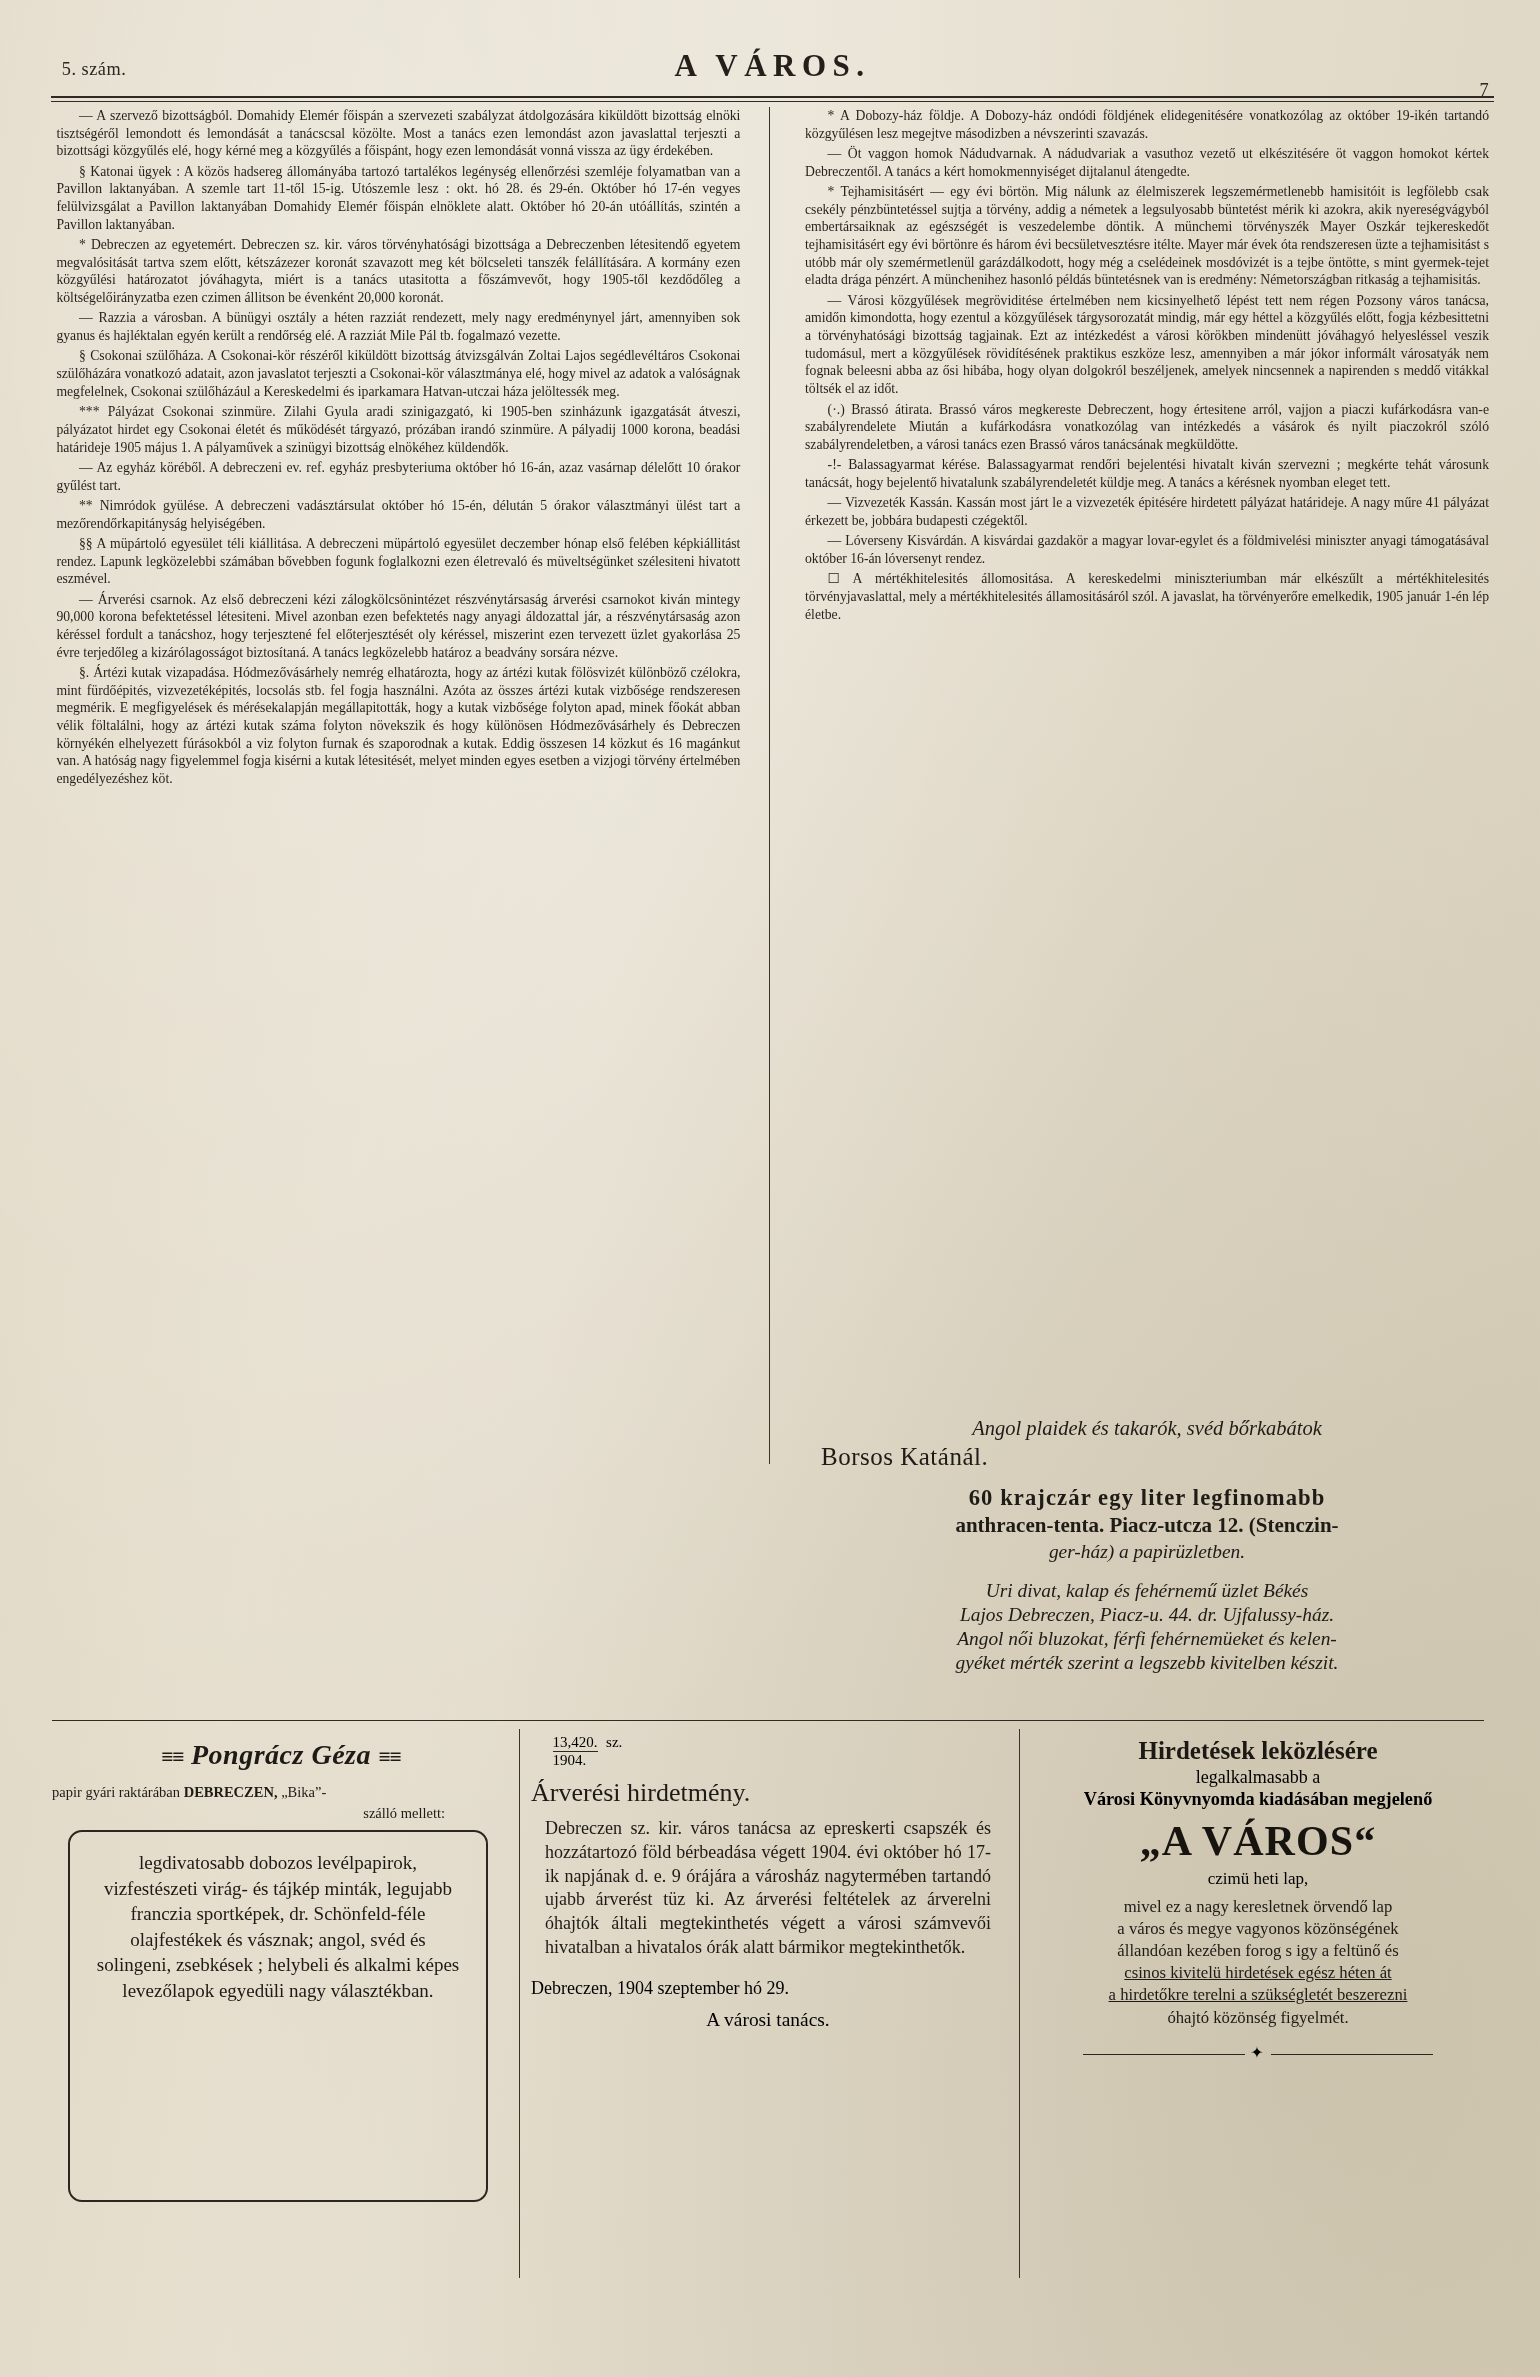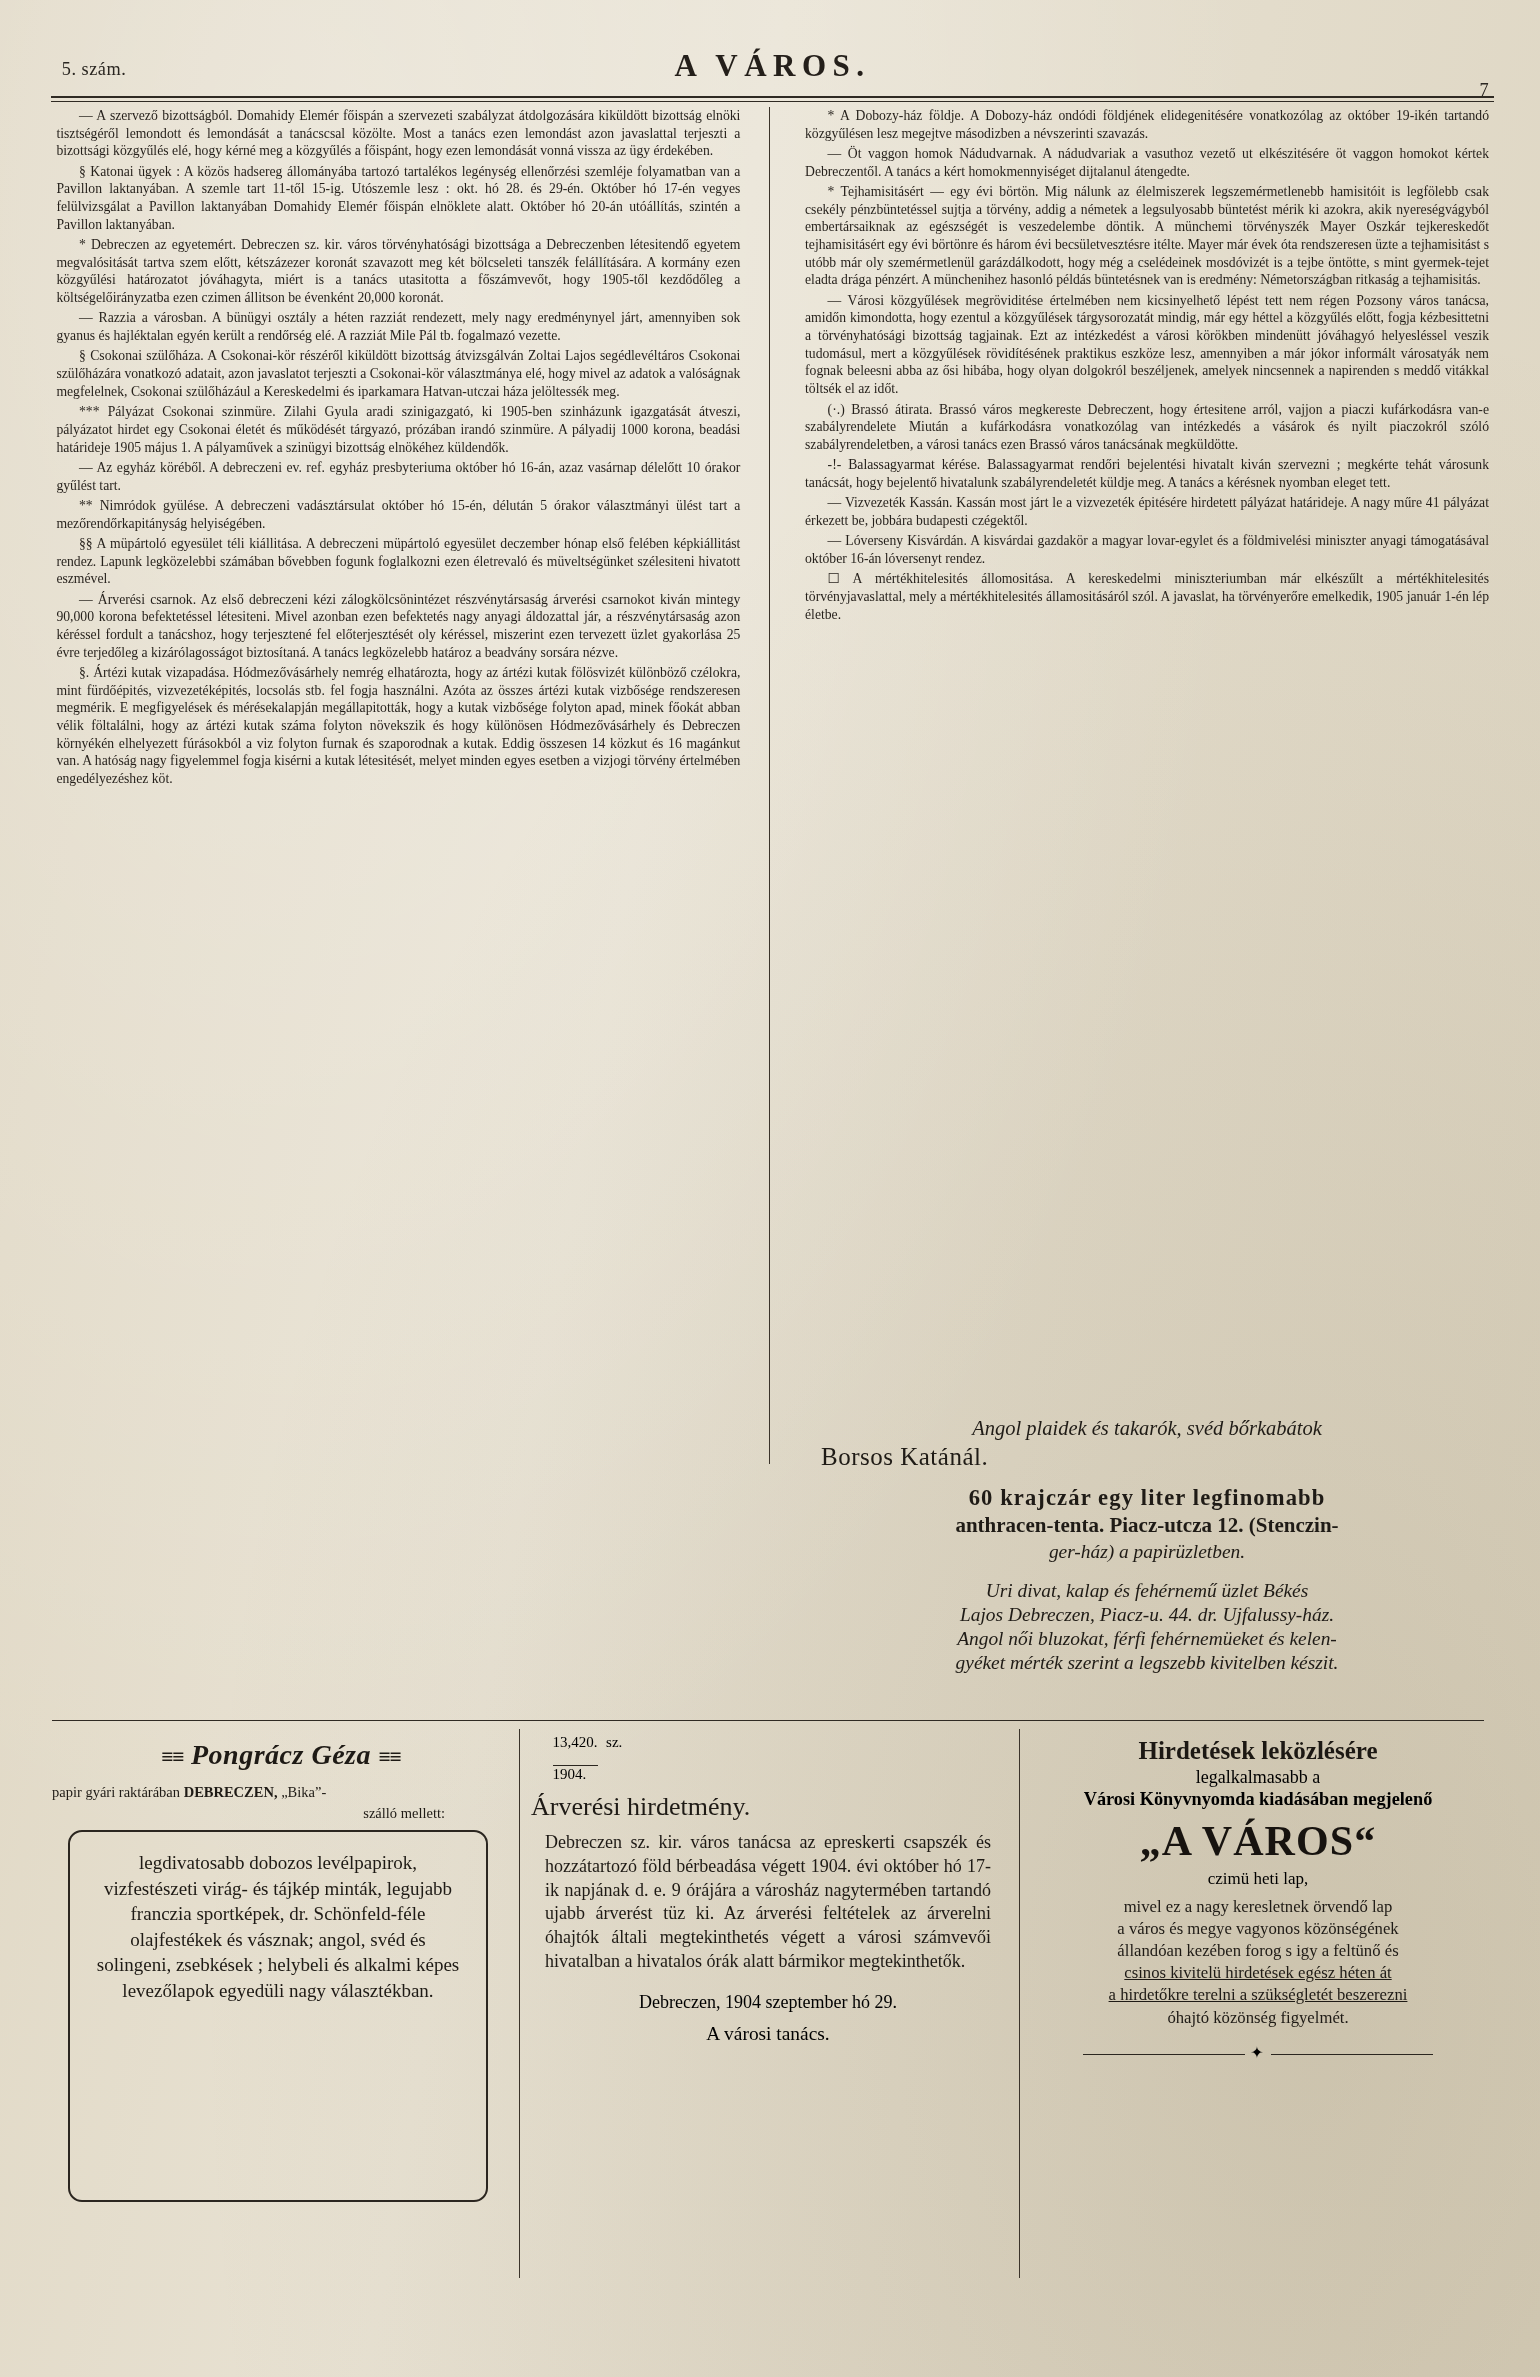--- a/index.html
+++ b/index.html
@@ -223,38 +223,38 @@
     line-height: 1.34;
     color: #1e1a15;
   }
 
   
   .av-no {
     font-size: 15px;
     margin-left: 21.5px;
     line-height: 1.15;
   }
-  .av-no .u { border-bottom: 1.1px solid #2b2620; display: inline-block; padding-bottom: 14px; }
+  .av-no .u { border-bottom: 1.1px solid #2b2620; display: inline-block; padding-bottom: 0; }
   .av-no .sz { margin-left: 8.6px; }
   .av-title {
     text-align: left;
     font-size: 26px;
     margin-top: 8px;
     margin-bottom: 9.7px;
     color: #1e1a15;
   }
   .av-body {
     font-size: 18px;
     line-height: 1.32;
     text-align: justify;
     padding: 0 14px;
     color: #1e1a15;
   }
   .av-date {
-    text-align: center;
+    text-align: left;
     font-size: 18px;
     margin-top: 18.3px;
   }
   .av-sign {
     text-align: center;
     font-size: 19.4px;
     margin-top: 9.7px;
   }
 
   

